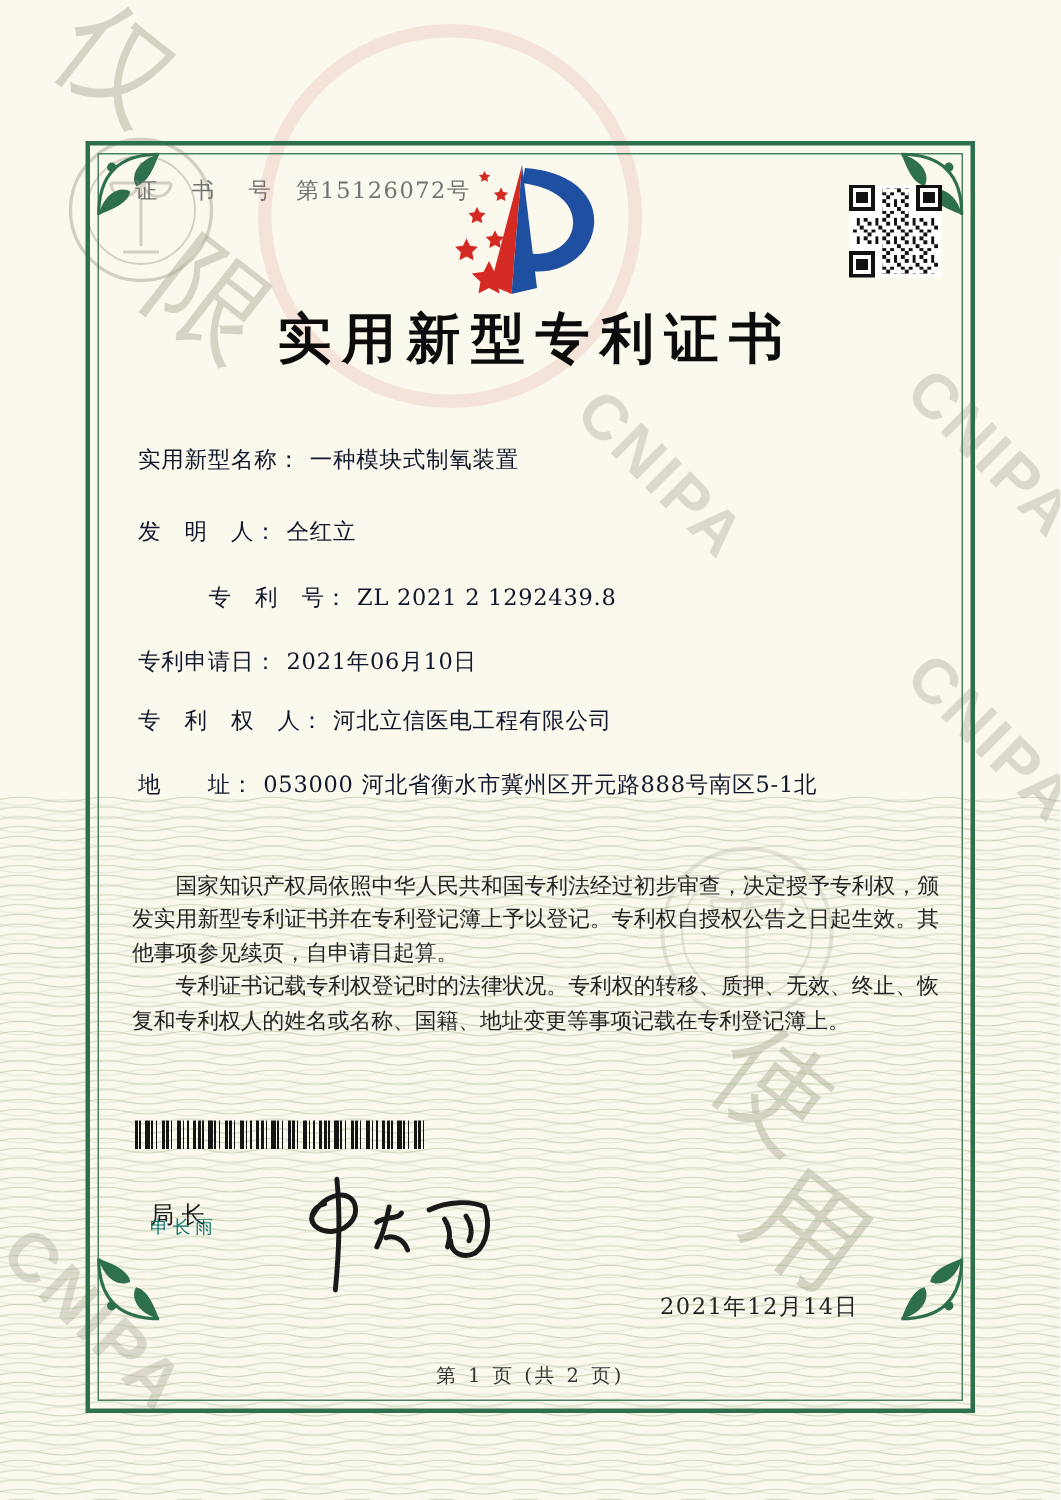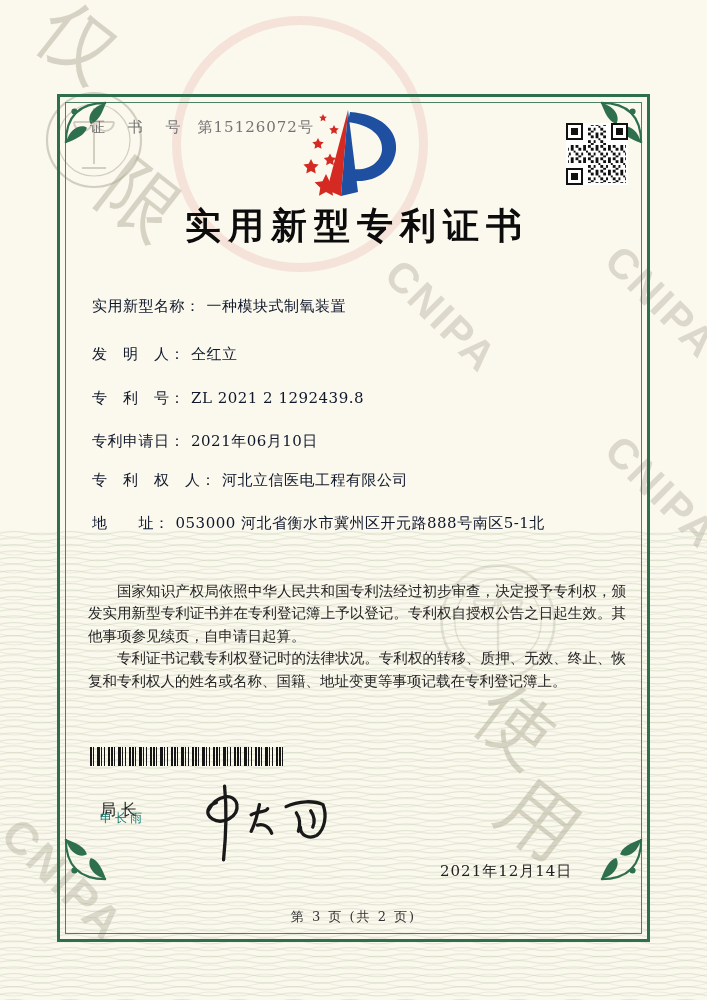--- a/index.html
+++ b/index.html
@@ -29,21 +29,21 @@
   #c-br{left:599px;top:837px;transform:rotate(180deg);} #c-bl{left:62px;top:837px;transform:rotate(270deg);}
   
   .ct{position:absolute;z-index:3;}
   .cert-no{left:90px;top:118px;font-size:15px;letter-spacing:1px;color:#737373;}
   .cert-no .lbl{letter-spacing:9px;margin-right:8px;}
   .logo{left:286px;top:106px;}
   .qr{left:566px;top:123px;}
   .doc-title{left:0;top:202px;width:707px;text-align:center;font-size:36px;font-weight:700;
              letter-spacing:7px;padding-left:7px;box-sizing:border-box;color:#0c0c0c;}
   .fr{left:92px;font-size:15px;letter-spacing:.5px;white-space:nowrap;color:#0f172a;}
-  #fr1{top:297px;} #fr2{top:345px;} #fr3{top:389px;} #fr4{top:432px;}
+  #fr1{top:297px;} #fr2{top:345px;} #fr3{top:389px;margin-left:47px;} #fr4{top:432px;}
   #fr5{top:471px;} #fr6{top:514px;} #fr7{top:553px;width:540px;}
   #fr7 .pair2{position:absolute;left:276px;top:0;}
   .fr .val{margin-left:6px;}
   .paras{left:88px;top:580px;width:538px;}
   .paras p{margin:0;text-indent:2em;font-size:14.5px;line-height:22.4px;text-align:justify;color:#242424;}
   .barcode{left:90px;top:747px;width:194px;height:19px;
     background:repeating-linear-gradient(90deg,#151515 0 2px,transparent 2px 3px,#151515 3px 4px,
       transparent 4px 7px,#151515 7px 10px,transparent 10px 11px,#151515 11px 12px,
       transparent 12px 14px,#151515 14px 15px,transparent 15px 18px,#151515 18px 20px,transparent 20px 21px);}
   .sig-title{left:100px;top:800px;font-size:16px;letter-spacing:5px;color:#1b1b1b;}
@@ -228,15 +228,15 @@
       <path d="M64 34 C70 30 78 32 80 28"></path>
       <path d="M70 44 C76 42 82 46 84 52"></path>
       <path d="M98 26 C110 20 126 20 134 24 C138 34 136 48 128 54 C120 58 112 54 112 46"></path>
       <path d="M108 32 C112 38 112 44 110 50"></path>
       <path d="M122 30 C126 36 126 42 124 46"></path>
     </g>
   </svg>
   <div class="ct grant-date">2021年12月14日</div>
 
   
-  <div class="ct page-info">第 3 页 (共 2 页)</div>
+  <div class="ct page-info">第 1 页 (共 2 页)</div>
 
 </div>
 
 </body></html>

